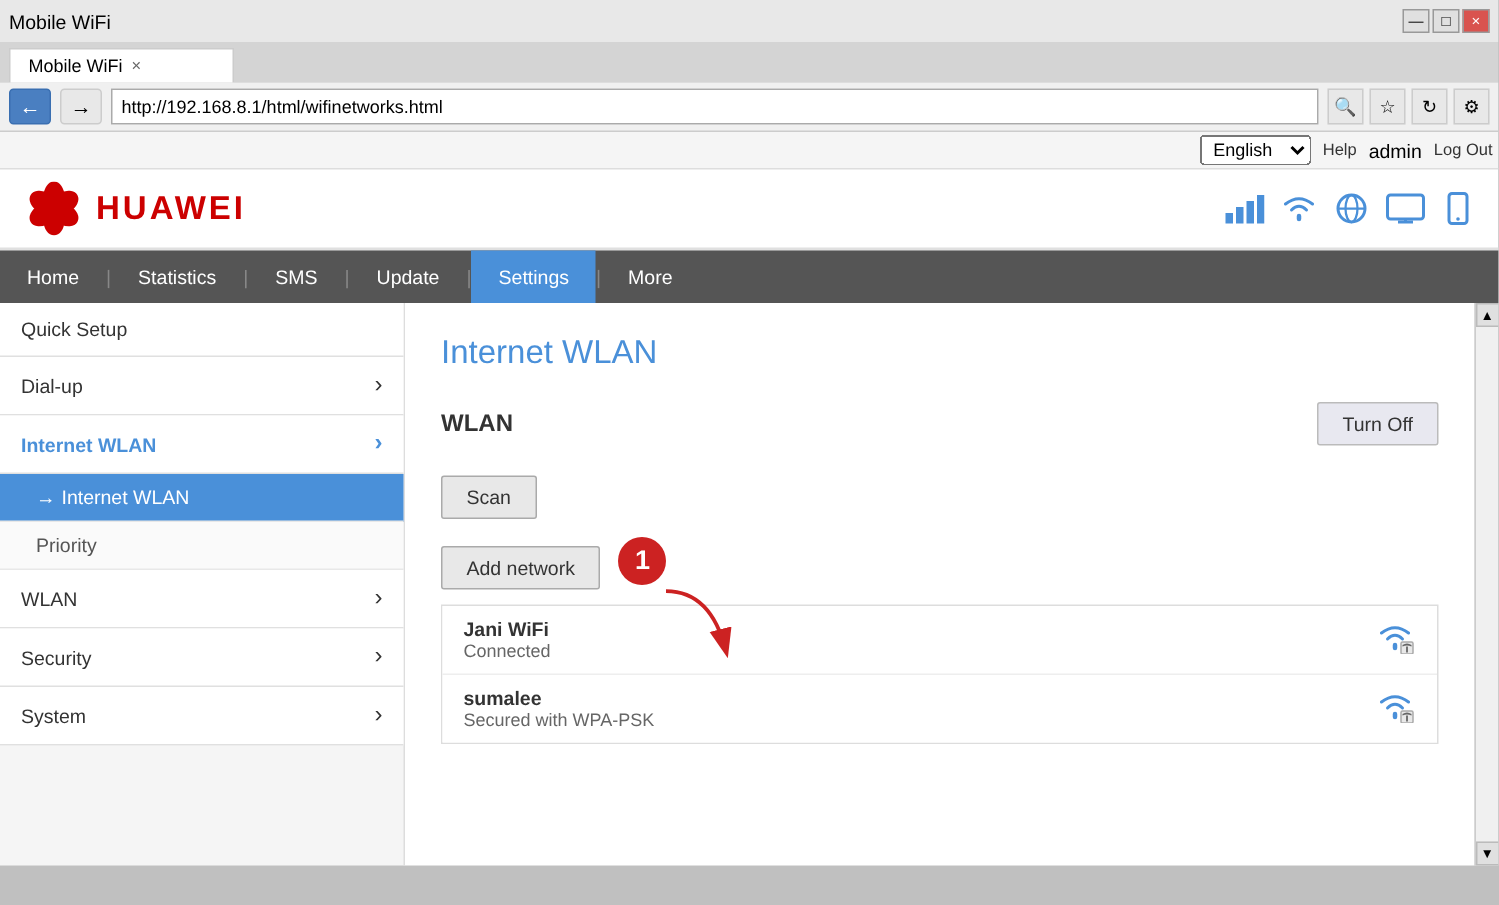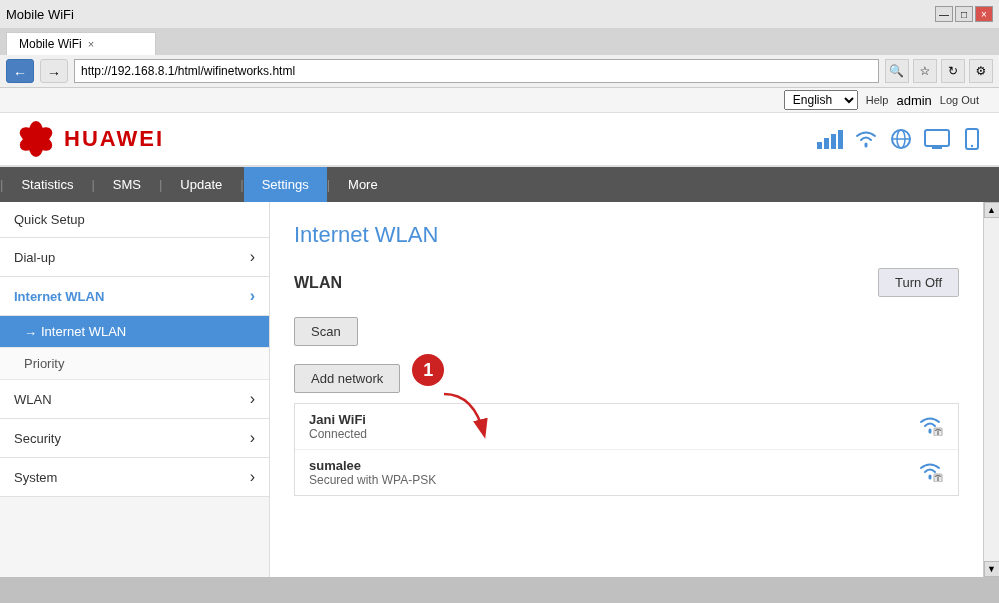--- a/index.html
+++ b/index.html
@@ -10,21 +10,21 @@
     .win-btn.close { background: #d9534f; color: white; }
     .tab-bar { display: flex; align-items: center; background: #d4d4d4; padding: 4px 6px 0; gap: 2px; }
     .tab { background: white; border: 1px solid #ccc; border-bottom: none; padding: 4px 12px; font-size: 12px; display: flex; align-items: center; gap: 6px; min-width: 150px; }
     .tab-close { color: #666; cursor: pointer; font-size: 11px; }
     .address-bar-row { display: flex; align-items: center; padding: 4px 6px; gap: 6px; background: #f0f0f0; border-bottom: 1px solid #ccc; }
     .nav-btn { width: 28px; height: 24px; border: 1px solid #ccc; background: #e8e8e8; cursor: pointer; border-radius: 3px; display: flex; align-items: center; justify-content: center; font-size: 14px; }
     .nav-btn.back { background: #4a7fc1; color: white; border-color: #3a6fb1; }
     .address-input { flex: 1; height: 24px; border: 1px solid #aaa; padding: 0 6px; font-size: 12px; }
     .toolbar-icons { display: flex; gap: 4px; }
     .toolbar-icon { width: 24px; height: 24px; border: 1px solid #ccc; background: #e8e8e8; cursor: pointer; display: flex; align-items: center; justify-content: center; font-size: 12px; }
-    .helper-bar { display: flex; align-items: center; justify-content: flex-end; padding: 2px 20px; background: #f5f5f5; border-bottom: 1px solid #ddd; gap: 8px; }
+    .helper-bar { display: flex; align-items: center; justify-content: flex-end; padding: 2px 4px; background: #f5f5f5; border-bottom: 1px solid #ddd; gap: 8px; }
     .lang-select { font-size: 12px; padding: 1px 4px; }
     .helper-link { font-size: 11px; color: #333; cursor: pointer; text-decoration: none; }
 
     
     .status-icons-row { display: flex; align-items: center; justify-content: flex-end; padding: 4px 12px; background: white; gap: 10px; }
 
     
     .huawei-header { display: flex; align-items: center; justify-content: space-between; padding: 8px 16px; background: white; border-bottom: 2px solid #e0e0e0; }
     .huawei-logo { display: flex; align-items: center; gap: 8px; }
     .huawei-flower { width: 40px; height: 36px; }
@@ -161,20 +161,21 @@
     </svg>
 
     <svg width="22" height="22" viewBox="0 0 22 22">
       <rect x="5" y="1" width="12" height="20" rx="2" fill="none" stroke="#4a90d9" stroke-width="2"></rect>
       <circle cx="11" cy="18" r="1.2" fill="#4a90d9"></circle>
     </svg>
   </div>
 </div>
 
 <div class="nav-menu">
+  <a class="nav-item">Home</a>
   <span class="nav-separator">|</span>
   <a class="nav-item">Statistics</a>
   <span class="nav-separator">|</span>
   <a class="nav-item">SMS</a>
   <span class="nav-separator">|</span>
   <a class="nav-item">Update</a>
   <span class="nav-separator">|</span>
   <a class="nav-item active">Settings</a>
   <span class="nav-separator">|</span>
   <a class="nav-item">More</a>
@@ -222,21 +223,21 @@
         <div class="wlan-header">
           <span class="wlan-title">WLAN</span>
           <button class="turn-off-btn">Turn Off</button>
         </div>
       </div>
 
       <div style="margin-bottom:8px;">
         <button class="action-btn">Scan</button>
       </div>
 
-      <div style="display:flex;align-items:flex-start;position:relative;">
+      <div style="display:flex;align-items:center;position:relative;">
         <button class="action-btn" style="margin-bottom:0;">Add network</button>
 
         <div style="position:relative;margin-left:12px;margin-top:-10px;">
           <div style="width:32px;height:32px;background:#cc2222;color:white;border-radius:50%;display:flex;align-items:center;justify-content:center;font-size:18px;font-weight:bold;">1</div>
         </div>
 
         <svg style="position:absolute;left:90px;top:20px;" width="120" height="60">
           <defs>
             <marker id="ah" markerWidth="8" markerHeight="8" refX="6" refY="3" orient="auto">
               <path d="M0,0 L0,6 L8,3 z" fill="#cc2222"></path>

